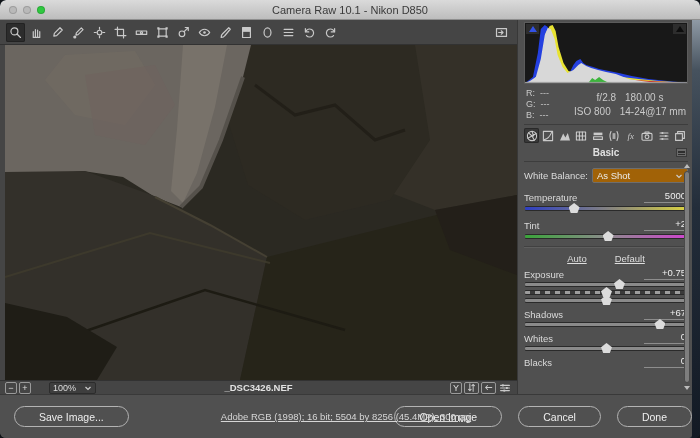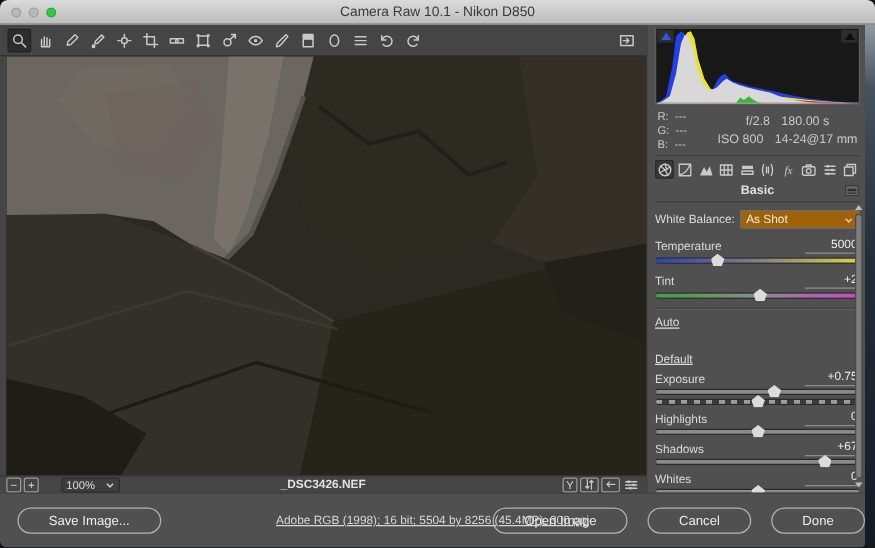--- a/index.html
+++ b/index.html
@@ -75,21 +75,21 @@
   .svalue{font-size:9.5px;color:#efefef;border-bottom:1px solid #8d8d8d;min-width:44px;text-align:right;
           padding:0 2px 1px 0;}
   .strack{position:relative;height:3px;margin:3px 1px 5px;border-radius:1px;background:#8a8a8a;
           box-shadow:0 -1px 0 #2a2a2a,0 1px 0 #2a2a2a;}
   .g1 .strack{margin:4px 1px 8px;}
   .track-temp{background:linear-gradient(90deg,#2e3fc2,#8a877c 55%,#d9d242);}
   .track-tint{background:linear-gradient(90deg,#3aa43a,#8c8c8c 50%,#cf45cf);}
   .track-dash{background:repeating-linear-gradient(90deg,#9d9d9d 0 5px,#3a3a3a 5px 10px);}
   .thumb{position:absolute;top:-4px;width:11px;height:10px;background:#dcdcdc;
          clip-path:polygon(50% 0,100% 42%,80% 100%,20% 100%,0 42%);filter:drop-shadow(0 0 1px #111);}
-  .auto-row{display:flex;justify-content:center;gap:18px;margin:6px 0 3px;flex-direction:column;}
+  .auto-row{display:flex;justify-content:center;gap:28px;margin:6px 0 3px;}
   .mini-link{font-size:9.5px;color:#dedede;text-decoration:underline;}
   .divider{height:0;border-top:1px solid #414141;box-shadow:0 1px 0 #5e5e5e;margin:6px 0 4px;}
   
   .pscroll{position:absolute;right:2px;top:142px;bottom:2px;width:7px;display:flex;flex-direction:column;
            align-items:center;}
   .parrow{width:0;height:0;border-left:3px solid transparent;border-right:3px solid transparent;margin:2px 0;}
   .parrow.up{border-bottom:4px solid #bdbdbd;}
   .parrow.down{border-top:4px solid #bdbdbd;}
   .pthumb{flex:1;width:6px;background:#7e7e7e;border-radius:3px;border:1px solid #4a4a4a;margin:1px 0;}
   
@@ -427,24 +427,20 @@
               <div class="srow">
                 <span class="slabel">Exposure</span>
                 <span class="svalue">+0.75</span>
               </div>
               <div class="strack track-plain">
                 <span class="thumb" style="left: calc(58% - 5px);"></span>
               </div>
               <div class="strack track-dash">
                 <span class="thumb" style="left: calc(50% - 5px);"></span>
               </div>
-              <div class="srow">
-                <span class="slabel">Highlights</span>
-                <span class="svalue">0</span>
-              </div>
               <div class="strack track-plain">
                 <span class="thumb" style="left: calc(50% - 5px);"></span>
               </div>
               <div class="srow">
                 <span class="slabel">Shadows</span>
                 <span class="svalue">+67</span>
               </div>
               <div class="strack track-plain">
                 <span class="thumb" style="left: calc(83% - 5px);"></span>
               </div>

